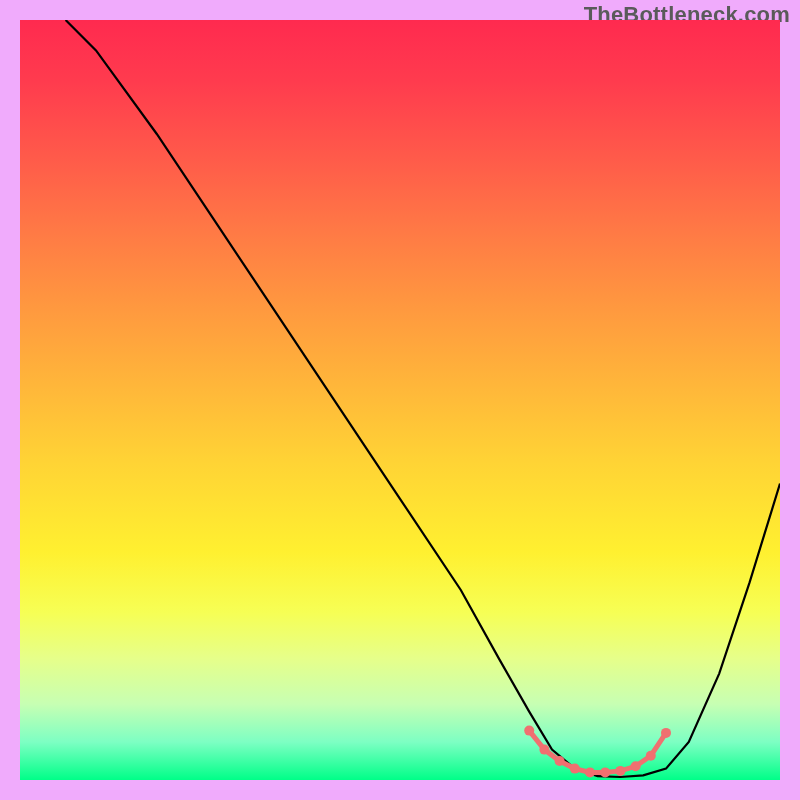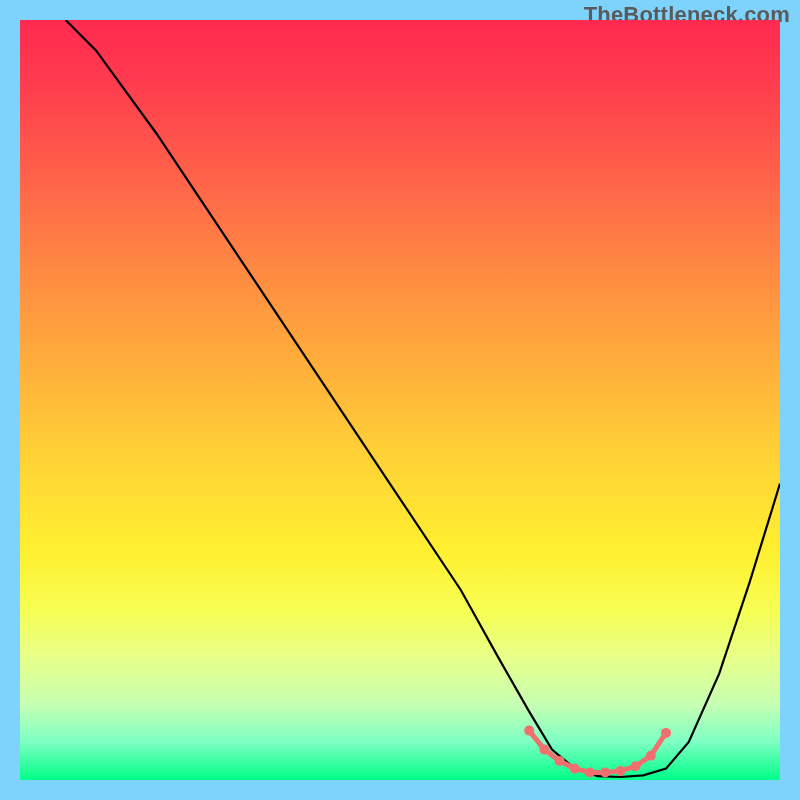--- a/index.html
+++ b/index.html
@@ -8,21 +8,21 @@
     width: 800px;
     height: 800px;
     background: #000;
     font-family: Arial, Helvetica, sans-serif;
     overflow: hidden;
   }
   .stage {
     position: relative;
     width: 800px;
     height: 800px;
-    background: #7dd3fc;
+    background: #f0abfc;
   }
   .watermark {
     position: absolute;
     top: 2px;
     right: 10px;
     color: #5a5a5a;
     font-size: 22px;
     font-weight: 600;
     letter-spacing: 0.2px;
     user-select: none;

